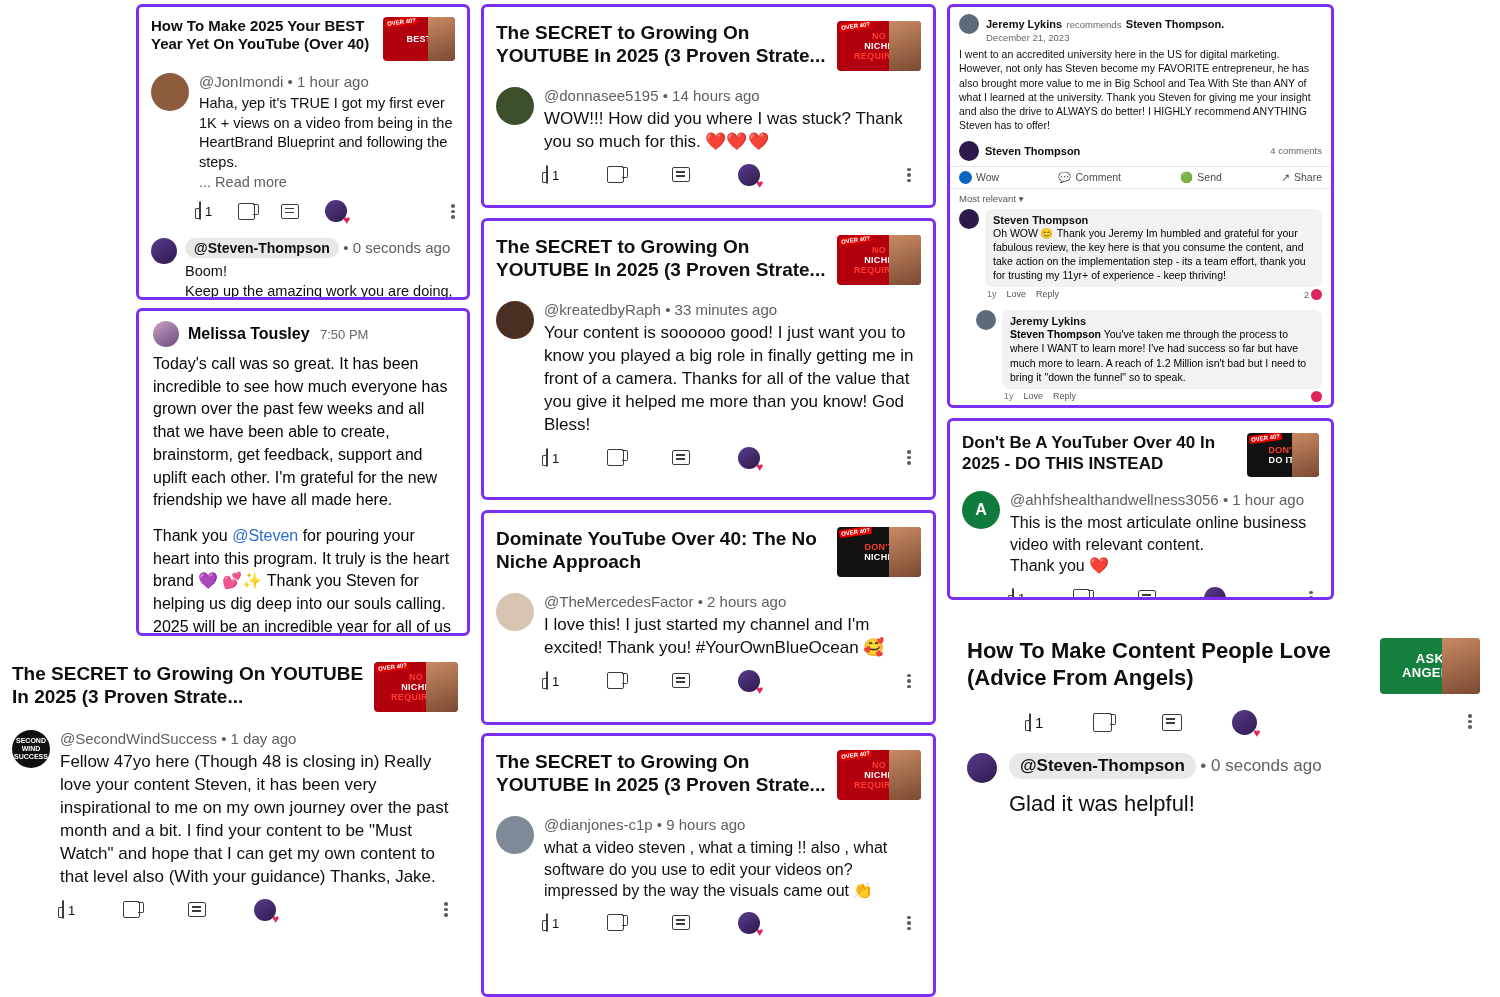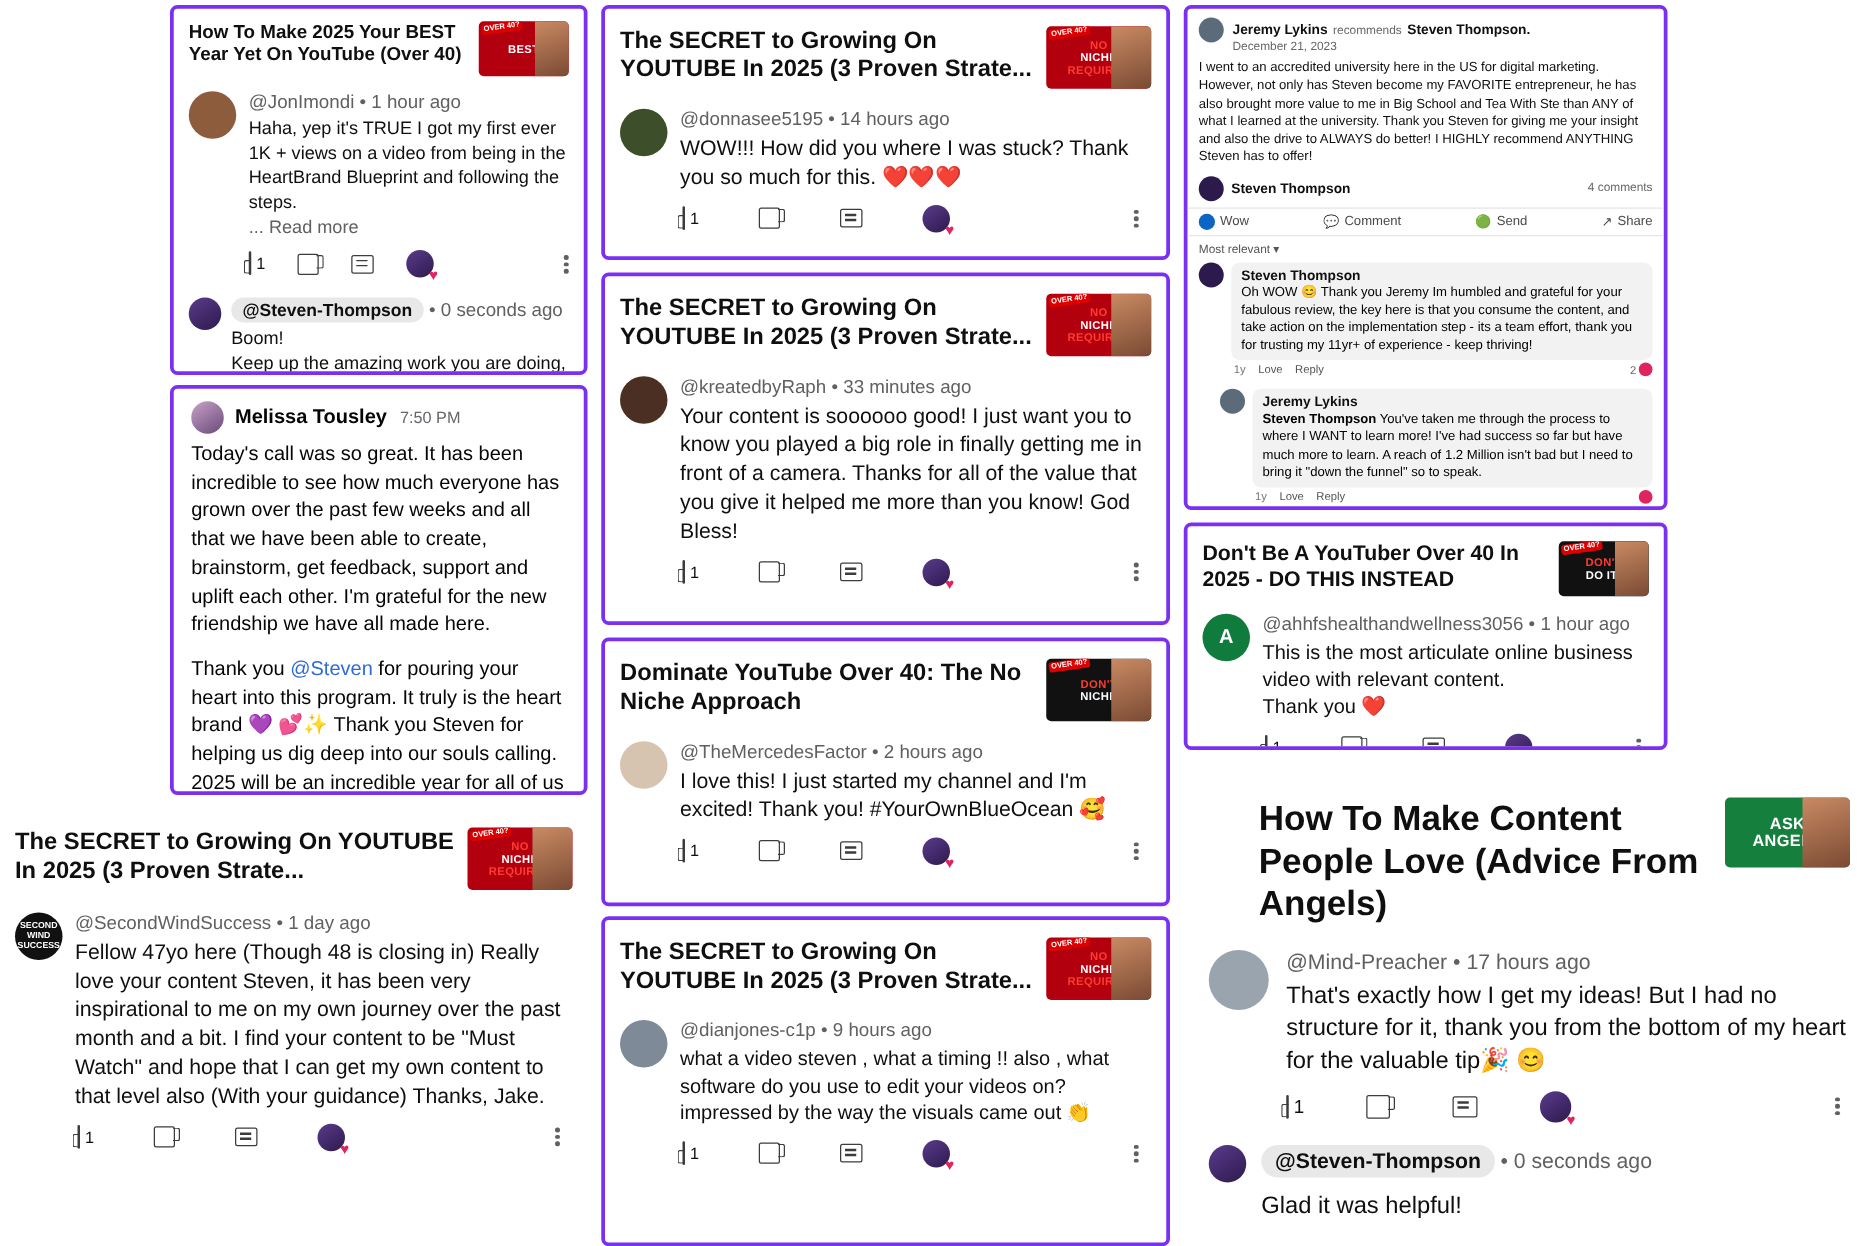--- a/index.html
+++ b/index.html
@@ -521,38 +521,27 @@
       <span class="kebab" style="right:18px;">
           <i></i>
           <i></i>
           <i></i>
         </span>
     </div>
   </div>
 
   <div class="card noborder" style="left:947px; top:620px; width:553px; height:377px;">
     <div class="vid-head" style="padding:18px 20px 4px 20px;">
-      <div class="vid-title" style="font-size:28px;margin-left:40px;">How To Make Content People Love (Advice From Angels)</div>
+      <div class="vid-title" style="font-size:22px;">How To Make Content People Love (Advice From Angels)</div>
       <div class="thumb big grey" style="width:100px; flex-basis:100px; height:56px;">
         <span class="tx" style="font-size:13px; line-height:14px;">
           <span>ASK</span><br>
           <span>ANGELS</span>
         </span>
         <span class="face"></span>
-      </div>
-    </div>
-    <div class="c-row" style="padding:16px 20px 0 20px; gap:14px;">
-      <div class="avatar" style="width:48px;height:48px;flex-basis:48px;background:#9aa4ae;"></div>
-      <div style="flex:1">
-        <div class="meta" style="font-size:17px;">
-          <span>@Mind-Preacher</span>
-          <span> • </span>
-          <span>17 hours ago</span>
-        </div>
-        <div class="ctext" style="font-size:19px;">That's exactly how I get my ideas! But I had no structure for it, thank you from the bottom of my heart for the valuable tip🎉 😊</div>
       </div>
     </div>
     <div class="actions" style="padding:12px 20px 10px 82px; gap:50px;">
       <span><span class="thumbup" style="width:19px;height:19px;"></span><span class="cnt" style="font-size:15px;">1</span></span>
       <span class="thumbdown" style="width:19px;height:19px;"></span>
       <span class="reply-ic" style="width:20px;height:17px;"></span>
       <span class="heartav" style="width:25px;height:25px;"></span>
       <span class="kebab" style="right:28px;">
           <i></i>
           <i></i>
@@ -560,18 +549,18 @@
         </span>
     </div>
     <div class="reply-block" style="padding:8px 20px 14px 20px; gap:12px;">
       <div class="avatar" style="width:30px;height:30px;flex-basis:30px;background:linear-gradient(145deg,#5a3b8c,#2d1a4d);"></div>
       <div style="flex:1">
         <div>
           <span class="pill lg">@Steven-Thompson</span>
           <span class="meta" style="font-size:17px;"> • </span>
           <span class="meta" style="font-size:17px;">0 seconds ago</span>
         </div>
-        <div class="ctext" style="font-size:19px; margin-top:10px;">Glad it was helpful!</div>
+        <div class="ctext" style="font-size:22px; margin-top:10px;">Glad it was helpful!</div>
       </div>
     </div>
   </div>
 
 </div>
 
 </body></html>

